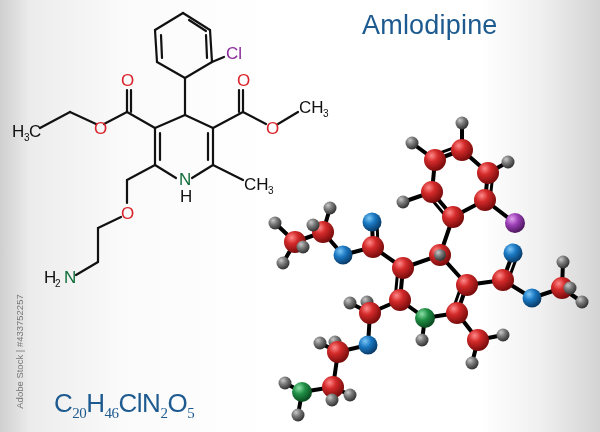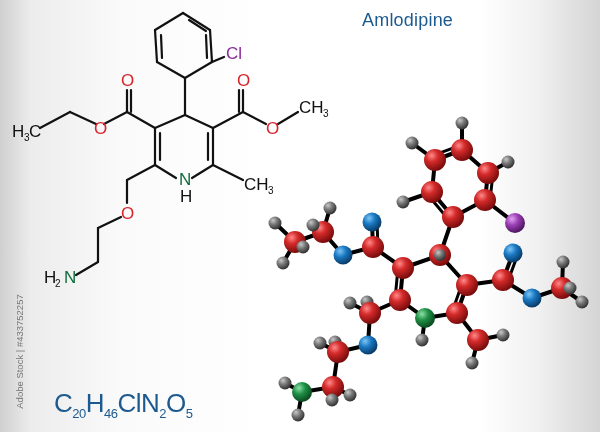--- a/index.html
+++ b/index.html
@@ -1,22 +1,22 @@
 <!DOCTYPE html>
 <html><head>
 <meta charset="utf-8">
 <style>
   html,body{margin:0;padding:0;}
   body{width:600px;height:432px;overflow:hidden;position:relative;
     font-family:"Liberation Sans",sans-serif;
     background:linear-gradient(90deg,#cfcfcf 0%,#ececec 5%,#fafafa 20%,#ffffff 45%,#ffffff 80%,#f0f0f0 90%,#d4d4d4 100%);}
   #canvas{position:absolute;left:0;top:0;width:600px;height:432px;}
-  .title{position:absolute;left:362px;top:10px;font-size:18px;color:#1d5a8f;letter-spacing:0.2px;}
+  .title{position:absolute;left:362px;top:10px;font-size:27px;color:#1d5a8f;letter-spacing:0.2px;}
   .formula{position:absolute;left:54px;top:388px;font-size:26px;color:#1d5a8f;letter-spacing:-0.5px;}
-  .formula sub{font-size:13px;vertical-align:-6px;}
+  .formula sub{font-size:15px;vertical-align:-6px;font-family:Liberation Serif, serif;}
   .credit{position:absolute;left:-56px;top:346px;transform:rotate(-90deg);transform-origin:center;
     font-size:9.5px;color:#777;width:150px;text-align:center;white-space:nowrap;}
   .lbl{font-family:"Liberation Sans",sans-serif;font-size:17px;}
   .sub{font-size:10px;}
 </style>
 </head>
 <body>
 
 <svg id="canvas" viewBox="0 0 600 432" width="600" height="432" xmlns="http://www.w3.org/2000/svg">
   <defs>

